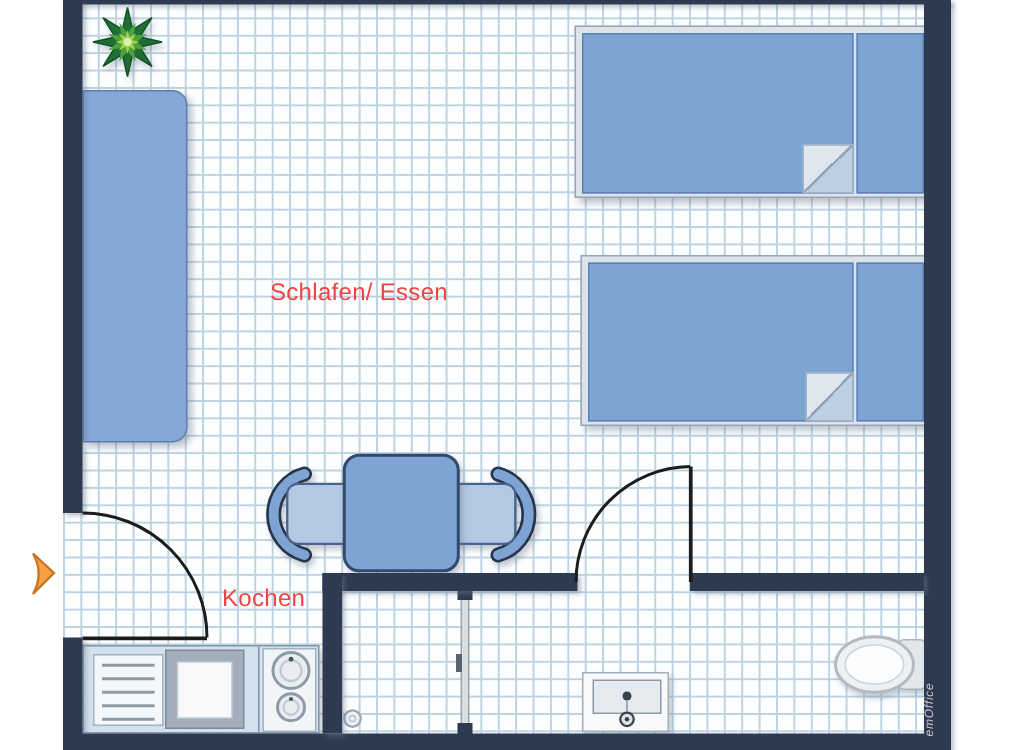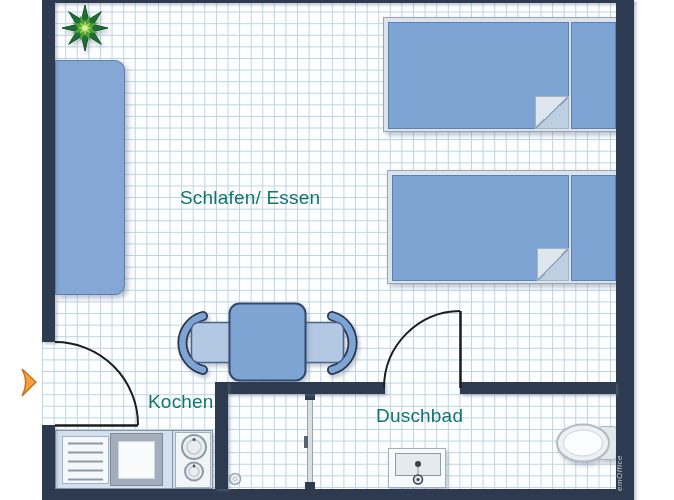--- a/index.html
+++ b/index.html
@@ -34,21 +34,21 @@
   .bed-2 .mattress{left:4px;top:4px;width:175px;height:104px;}
   .bed-2 .pillow{left:183px;top:4px;width:43px;height:104px;}
   .fold{position:absolute;border:1px solid #a3b4c8;
         background:linear-gradient(to bottom right,#dfe6ee 0 48%,#93a7c0 48% 52%,#bfcfe2 52%);}
   .bed-1 .fold{left:151px;top:78px;width:32px;height:31px;}
   .bed-2 .fold{left:149px;top:77px;width:30px;height:31px;}
   
   .lyr{position:absolute;left:0;top:0;width:674px;height:500px;pointer-events:none;}
   .fshadow{filter:drop-shadow(2px 3px 2px rgba(100,118,140,.4));}
   
-  .room-label{position:absolute;color:#0f766e;font-size:19px;letter-spacing:.2px;white-space:nowrap;text-align:right;}
+  .room-label{position:absolute;color:#ef4444;font-size:16px;letter-spacing:.2px;white-space:nowrap;text-align:right;}
   .lbl-main{left:180px;top:187px;}
   .lbl-kitchen{left:134px;top:391px;padding-left:14px;}
   .lbl-bath{left:376px;top:405px;}
   
   .watermark{position:absolute;left:615px;top:448px;width:18px;height:50px;color:#d3dae2;
              font-size:8px;font-style:italic;writing-mode:vertical-rl;transform:rotate(180deg);
              text-align:center;letter-spacing:.5px;opacity:.9;}
 </style>
 </head>
 <body>
@@ -162,17 +162,16 @@
     </g>
     <g>
       <path d="M 460 311 A 77 77 0 0 0 384 388" fill="none" stroke="#1c1c1c" stroke-width="2"></path>
       <line x1="460.5" y1="311" x2="460.5" y2="388" stroke="#1c1c1c" stroke-width="2.5"></line>
     </g>
     <path d="M 22 369 C 27 378 27 387 22 396 L 36 382 Z" fill="#f6a044" stroke="#c8741f" stroke-width="1.5"></path>
   </svg>
 
   <div class="room-label lbl-main">Schlafen/ Essen</div>
   <div class="room-label lbl-kitchen">Kochen</div>
-  <div class="room-label lbl-bath">Duschbad</div>
 
   <div class="watermark">emOffice</div>
 
 </div>
 
 </body></html>

